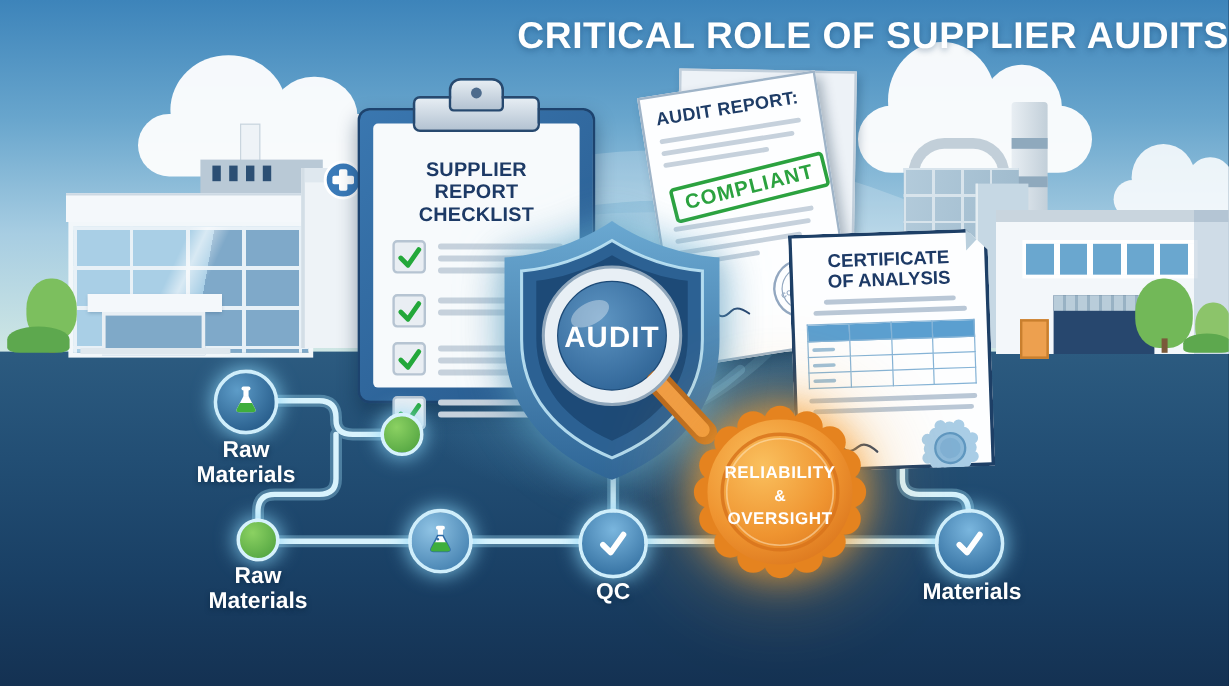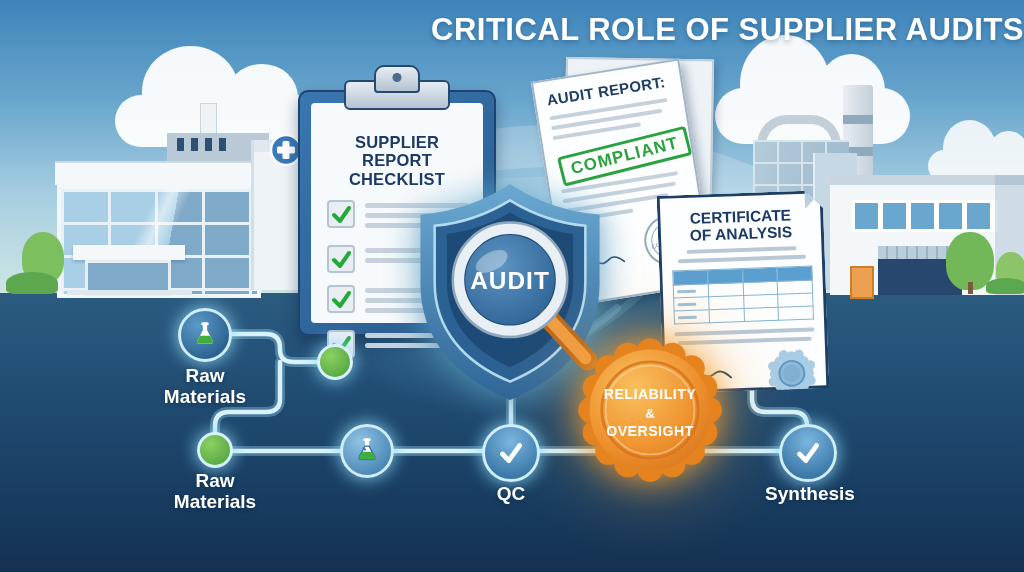--- a/index.html
+++ b/index.html
@@ -448,17 +448,17 @@
   </div>
   <div class="node node-check" style="left:779px;top:424px">
     <svg width="32" height="32" viewBox="0 0 30 30">
       <path d="M7 16 L13 22 L23 8" stroke="#fff" stroke-width="4.5" fill="none" stroke-linecap="round" stroke-linejoin="round"></path>
     </svg>
   </div>
 
   <div class="nlabel" style="left:150px;top:365px;width:110px">Raw Materials</div>
   <div class="nlabel" style="left:160px;top:470px;width:110px">Raw Materials</div>
   <div class="nlabel" style="left:480px;top:483px;width:62px">QC</div>
-  <div class="nlabel" style="left:745px;top:483px;width:130px">Synthesis</div>
+  <div class="nlabel" style="left:745px;top:483px;width:130px">Materials</div>
 
   <div id="title-main" class="abs">CRITICAL ROLE OF SUPPLIER AUDITS</div>
 
 </div>
 
 </body></html>

